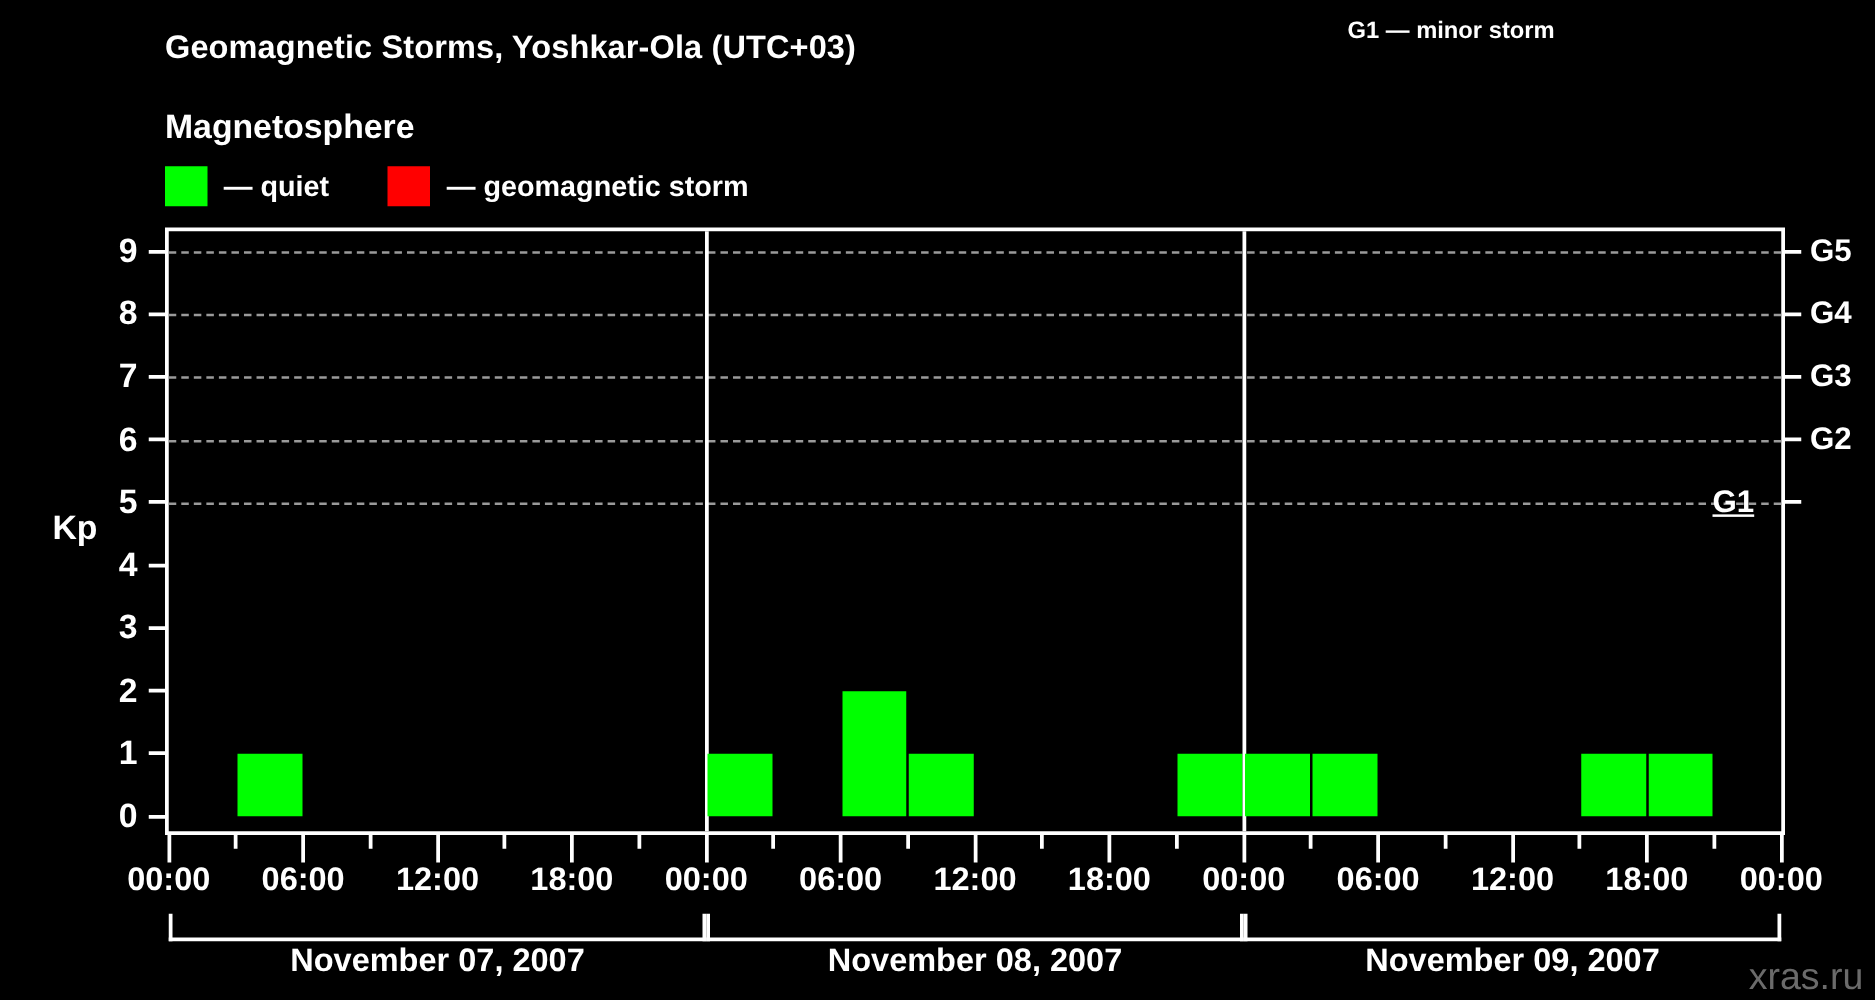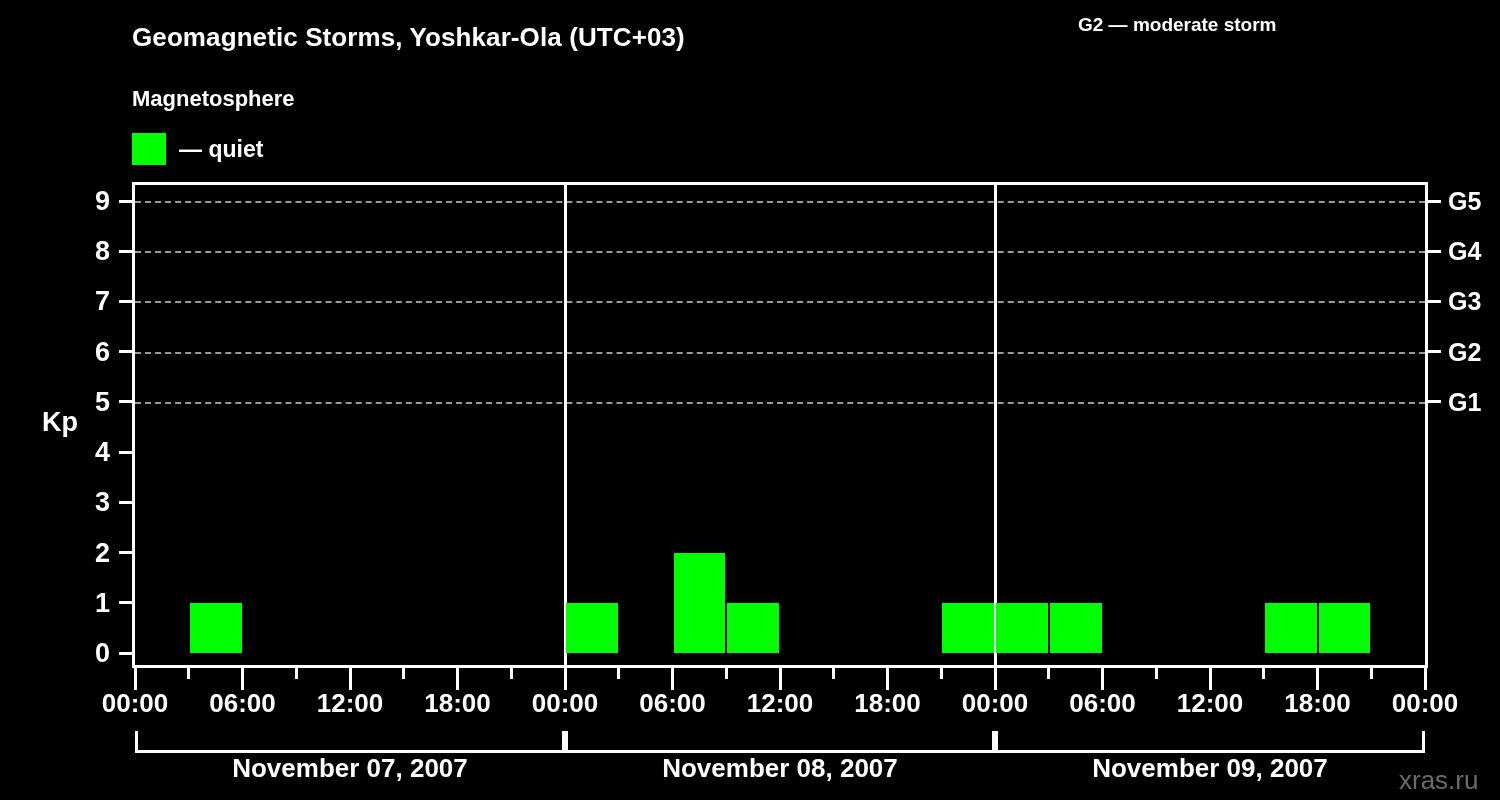--- a/index.html
+++ b/index.html
@@ -3,21 +3,21 @@
 <meta charset="utf-8">
 <style>
   html,body{margin:0;padding:0;background:#000;}
   body{width:1500px;height:800px;position:relative;overflow:hidden;
        font-family:"Liberation Sans",sans-serif;color:#fff;
        -webkit-font-smoothing:antialiased;}
   .abs{position:absolute;}
 
   
   #title{left:132px;top:22px;font-size:26px;font-weight:bold;letter-spacing:.1px;white-space:nowrap;}
-  #subtitle{left:132px;top:86px;font-size:22px;font-weight:bold;white-space:nowrap;}
+  #subtitle{left:132px;top:86px;font-size:27px;font-weight:bold;white-space:nowrap;}
 
   #legend{left:132px;top:133px;display:flex;align-items:center;white-space:nowrap;}
   .leg-item{display:flex;align-items:center;margin-right:47px;justify-content:flex-end;}
   .swatch{width:34px;height:32px;display:inline-block;}
   .leg-text{font-size:23px;font-weight:bold;margin-left:13px;white-space:nowrap;}
 
   #gscale{left:1078px;top:12px;font-size:19px;font-weight:bold;line-height:25.5px;}
   #gscale div{white-space:nowrap;}
 
   
@@ -39,37 +39,41 @@
   .gtick{width:13px;height:3px;background:#fff;}
 
   
   .xtick{width:3px;background:#fff;}
   .xtick-label{font-size:26px;font-weight:bold;transform:translateX(-50%);white-space:nowrap;top:688px;}
 
   .daybracket{height:22px;box-sizing:border-box;border-left:3px solid #fff;
               border-right:3px solid #fff;border-bottom:3px solid #fff;}
   .daylabel{font-size:26px;font-weight:bold;transform:translateX(-50%);white-space:nowrap;top:753px;}
 
-  #watermark{left:1399px;top:765px;font-size:26px;color:#6b6b6b;font-weight:normal;}
+  #watermark{left:1399px;top:765px;font-size:30px;color:#6b6b6b;font-weight:normal;}
 </style>
 </head>
 <body>
 
 <div class="abs" id="title">Geomagnetic Storms, Yoshkar-Ola (UTC+03)</div>
 <div class="abs" id="subtitle">Magnetosphere</div>
 
 <div class="abs" id="legend">
     <div class="leg-item">
       <span class="swatch" style="background: rgb(0, 255, 0);"></span>
       <span class="leg-text">— quiet</span>
     </div>
+    <div class="leg-item">
+      <span class="swatch" style="background: rgb(255, 0, 0);"></span>
+      <span class="leg-text">— geomagnetic storm</span>
+    </div>
   </div>
 
 <div class="abs" id="gscale">
-    <div>G2 — moderate storm</div>
+    <div>G1 — minor storm</div>
   </div>
 
 <div class="abs" id="plot">
     <div class="abs gridline" style="top: 216.889px;"></div>
     <div class="abs gridline" style="top: 166.667px;"></div>
     <div class="abs gridline" style="top: 116.444px;"></div>
     <div class="abs gridline" style="top: 66.2222px;"></div>
     <div class="abs gridline" style="top: 16px;"></div>
     <div class="bar" style="left: 54.75px; width: 51.75px; height: 50.2222px; bottom: 12px; background: rgb(0, 255, 0);"></div>
     <div class="abs daysep" style="left: 428.5px;"></div>
@@ -99,21 +103,21 @@
     <div class="abs ytick-label" style="width: 96px; left: 14px; top: 401.889px;">5</div>
     <div class="abs ytick" style="left: 119px; top: 350.167px;"></div>
     <div class="abs ytick-label" style="width: 96px; left: 14px; top: 351.667px;">6</div>
     <div class="abs ytick" style="left: 119px; top: 299.944px;"></div>
     <div class="abs ytick-label" style="width: 96px; left: 14px; top: 301.444px;">7</div>
     <div class="abs ytick" style="left: 119px; top: 249.722px;"></div>
     <div class="abs ytick-label" style="width: 96px; left: 14px; top: 251.222px;">8</div>
     <div class="abs ytick" style="left: 119px; top: 199.5px;"></div>
     <div class="abs ytick-label" style="width: 96px; left: 14px; top: 201px;">9</div>
     <div class="abs gtick" style="left: 1428px; top: 400.389px;"></div>
-    <div class="abs gtick-label" style="left: 1448px; top: 401.889px;">G1</div>
+    <div class="abs gtick-label" style="left: 1370px; top: 401.889px; text-decoration: underline;">G1</div>
     <div class="abs gtick" style="left: 1428px; top: 350.167px;"></div>
     <div class="abs gtick-label" style="left: 1448px; top: 351.667px;">G2</div>
     <div class="abs gtick" style="left: 1428px; top: 299.944px;"></div>
     <div class="abs gtick-label" style="left: 1448px; top: 301.444px;">G3</div>
     <div class="abs gtick" style="left: 1428px; top: 249.722px;"></div>
     <div class="abs gtick-label" style="left: 1448px; top: 251.222px;">G4</div>
     <div class="abs gtick" style="left: 1428px; top: 199.5px;"></div>
     <div class="abs gtick-label" style="left: 1448px; top: 201px;">G5</div>
     <div class="abs" id="ylabel">Kp</div>
     <div class="abs xtick" style="left: 133.5px; top: 668px; height: 22px;"></div>

